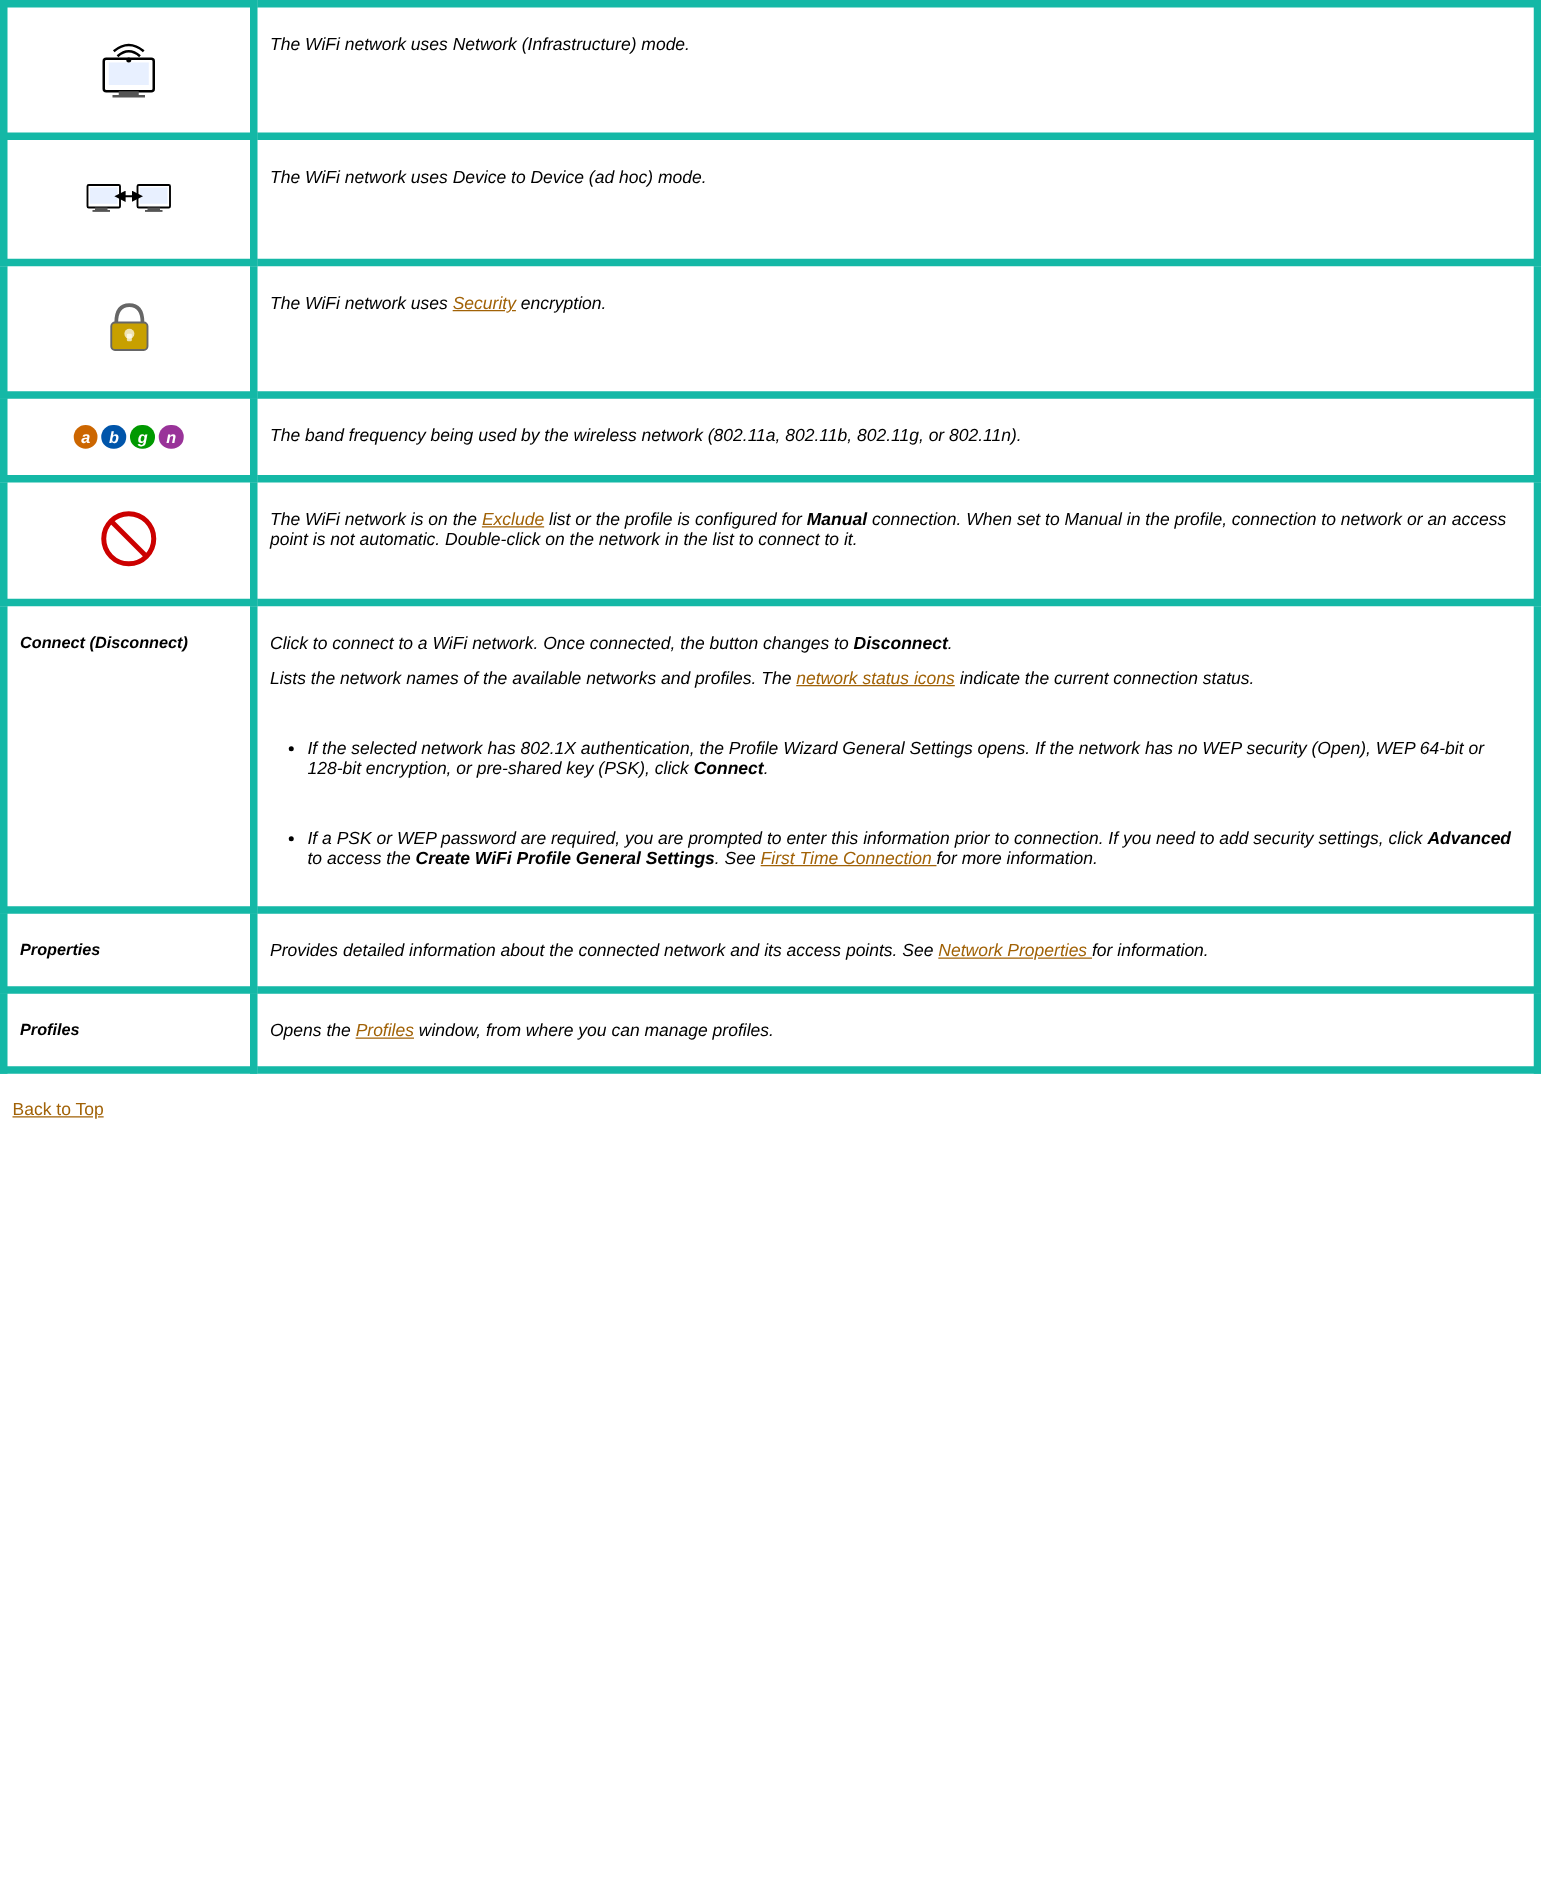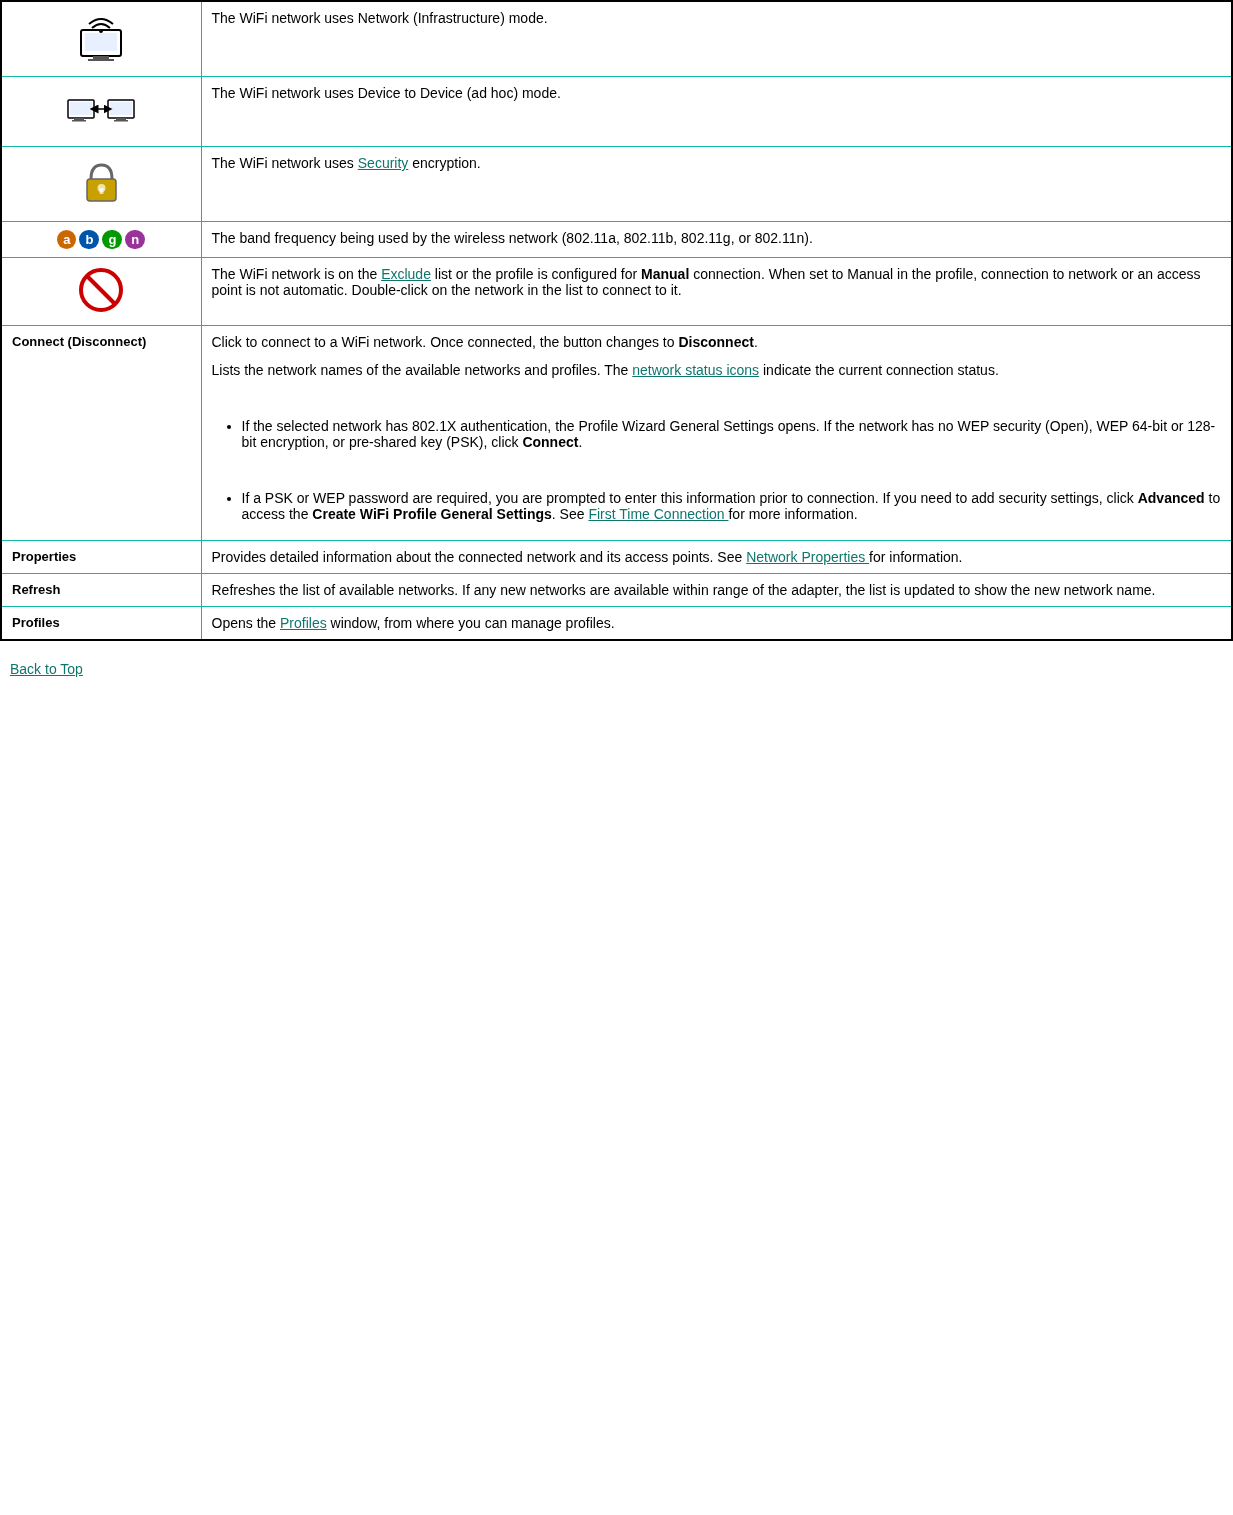--- a/index.html
+++ b/index.html
@@ -13,39 +13,40 @@
     .page-wrapper {
       width: 1233px;
       padding: 0 0 40px 0;
     }
     table {
       width: 100%;
       border-collapse: collapse;
       border: 2px solid #000;
     }
     td {
-      border: 1px solid #14b8a6;
-      padding: 8px 10px;
+      border: 6px solid #14b8a6;
+      padding: 21px 10px;
       vertical-align: top;
+      font-style: italic;
     }
     td.icon-cell {
       width: 130px;
       text-align: center;
       vertical-align: middle;
     }
     td.label-cell {
       width: 200px;
       vertical-align: top;
       font-weight: bold;
       font-size: 13px;
     }
     td.desc-cell {
       vertical-align: top;
     }
-    a { color: #0f766e; text-decoration: underline; cursor: pointer; }
+    a { color: #a16207; text-decoration: underline; cursor: pointer; }
     ul {
       margin: 10px 0 10px 30px;
     }
     ul li {
       margin-bottom: 8px;
       margin-top: 40px;
     }
     .band-badges {
       display: flex;
       gap: 3px;
@@ -187,28 +188,20 @@
 
     <tr>
       <td class="label-cell">
         <span>Properties</span>
       </td>
       <td class="desc-cell">
         <span>Provides detailed information about the connected network and its access points. See </span><a>Network Properties </a><span>for information.</span>
       </td>
     </tr>
 
-    <tr>
-      <td class="label-cell">
-        <span>Refresh</span>
-      </td>
-      <td class="desc-cell">
-        <span>Refreshes the list of available networks. If any new networks are available within range of the adapter, the list is updated to show the new network name.</span>
-      </td>
-    </tr>
 
     <tr>
       <td class="label-cell">
         <span>Profiles</span>
       </td>
       <td class="desc-cell">
         <span>Opens the </span><a>Profiles</a><span> window, from where you can manage profiles.</span>
       </td>
     </tr>
 

